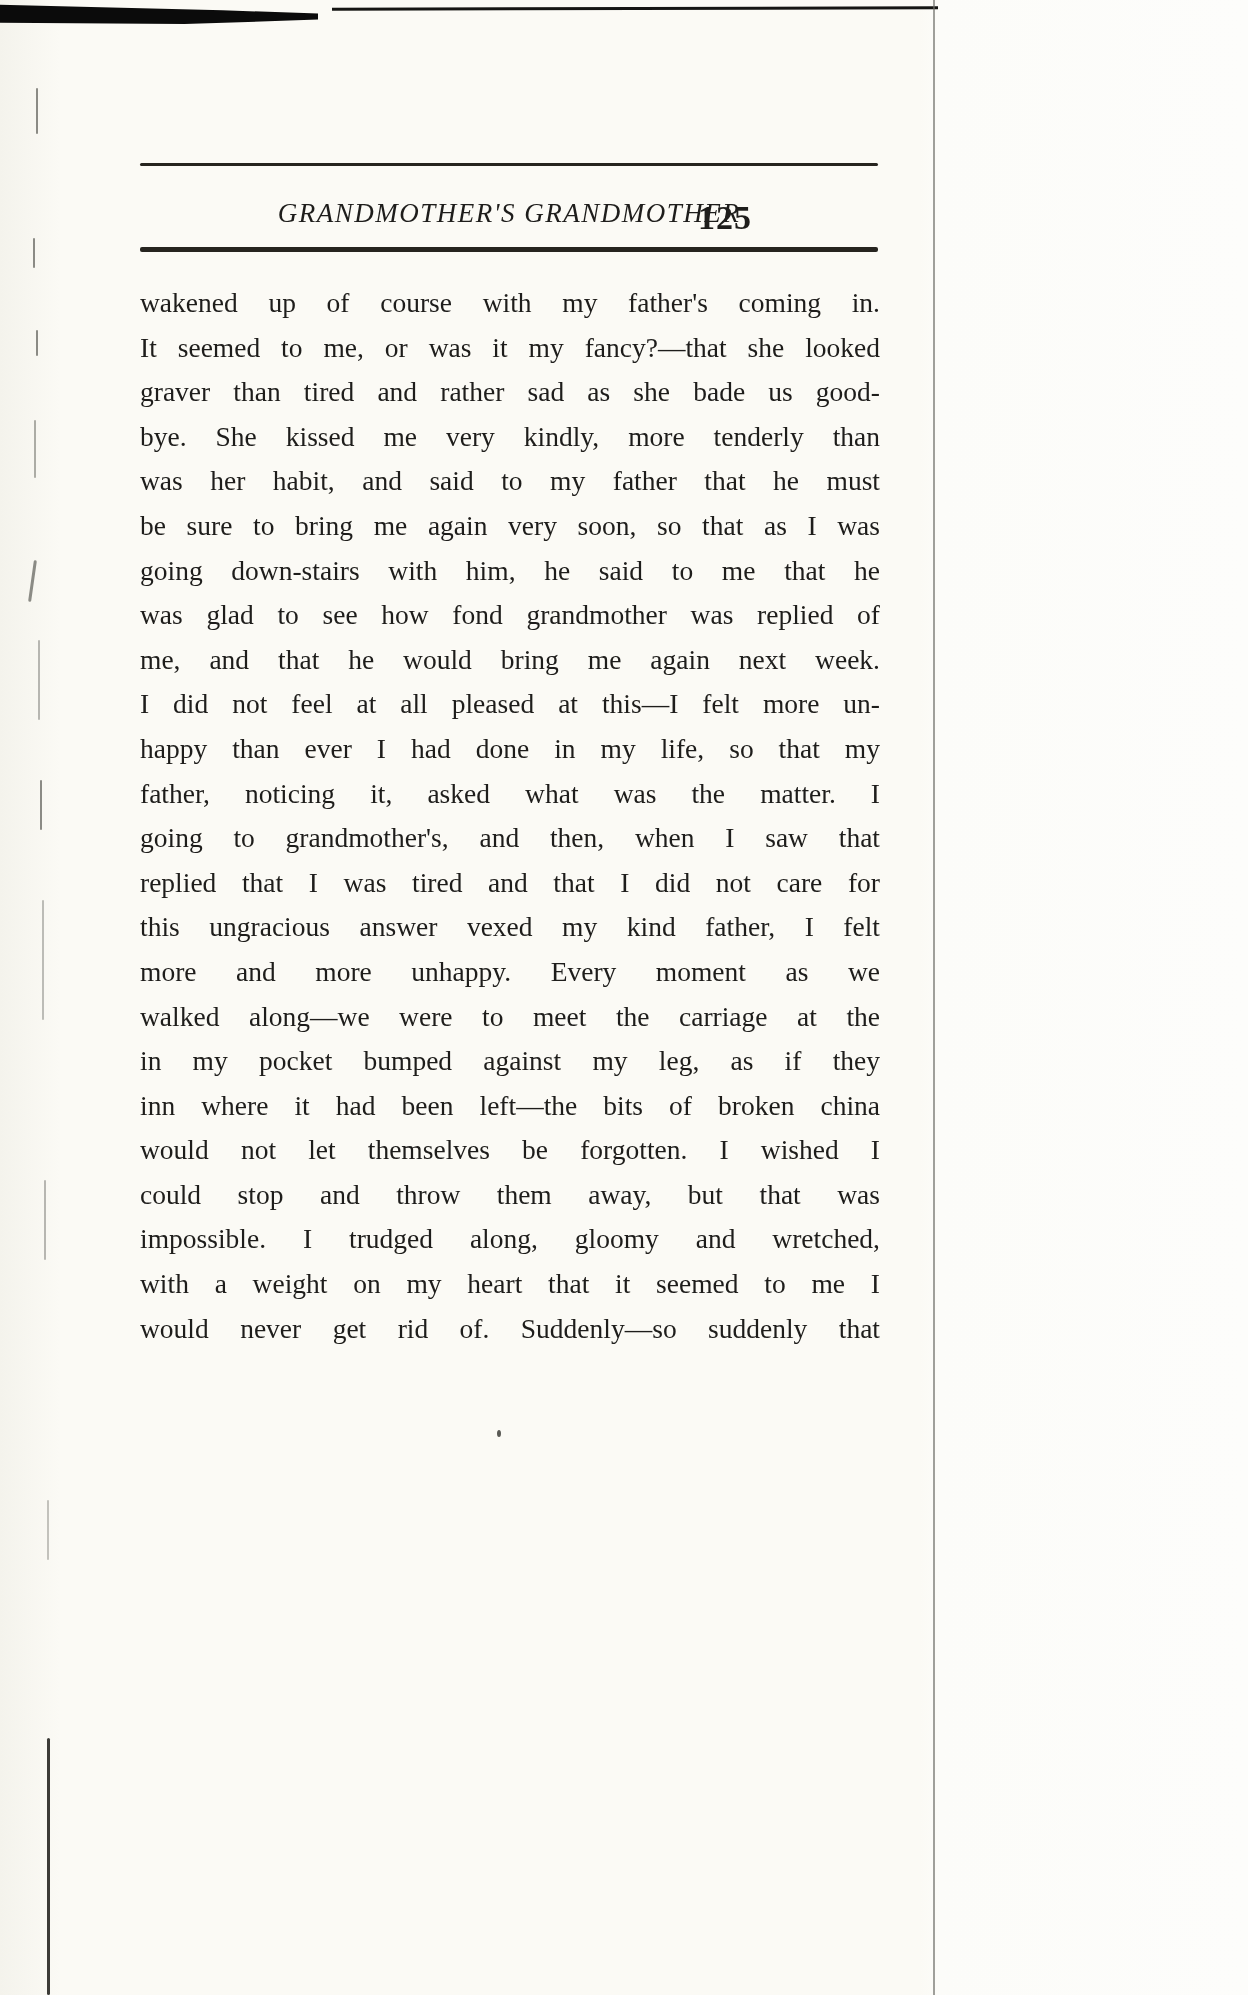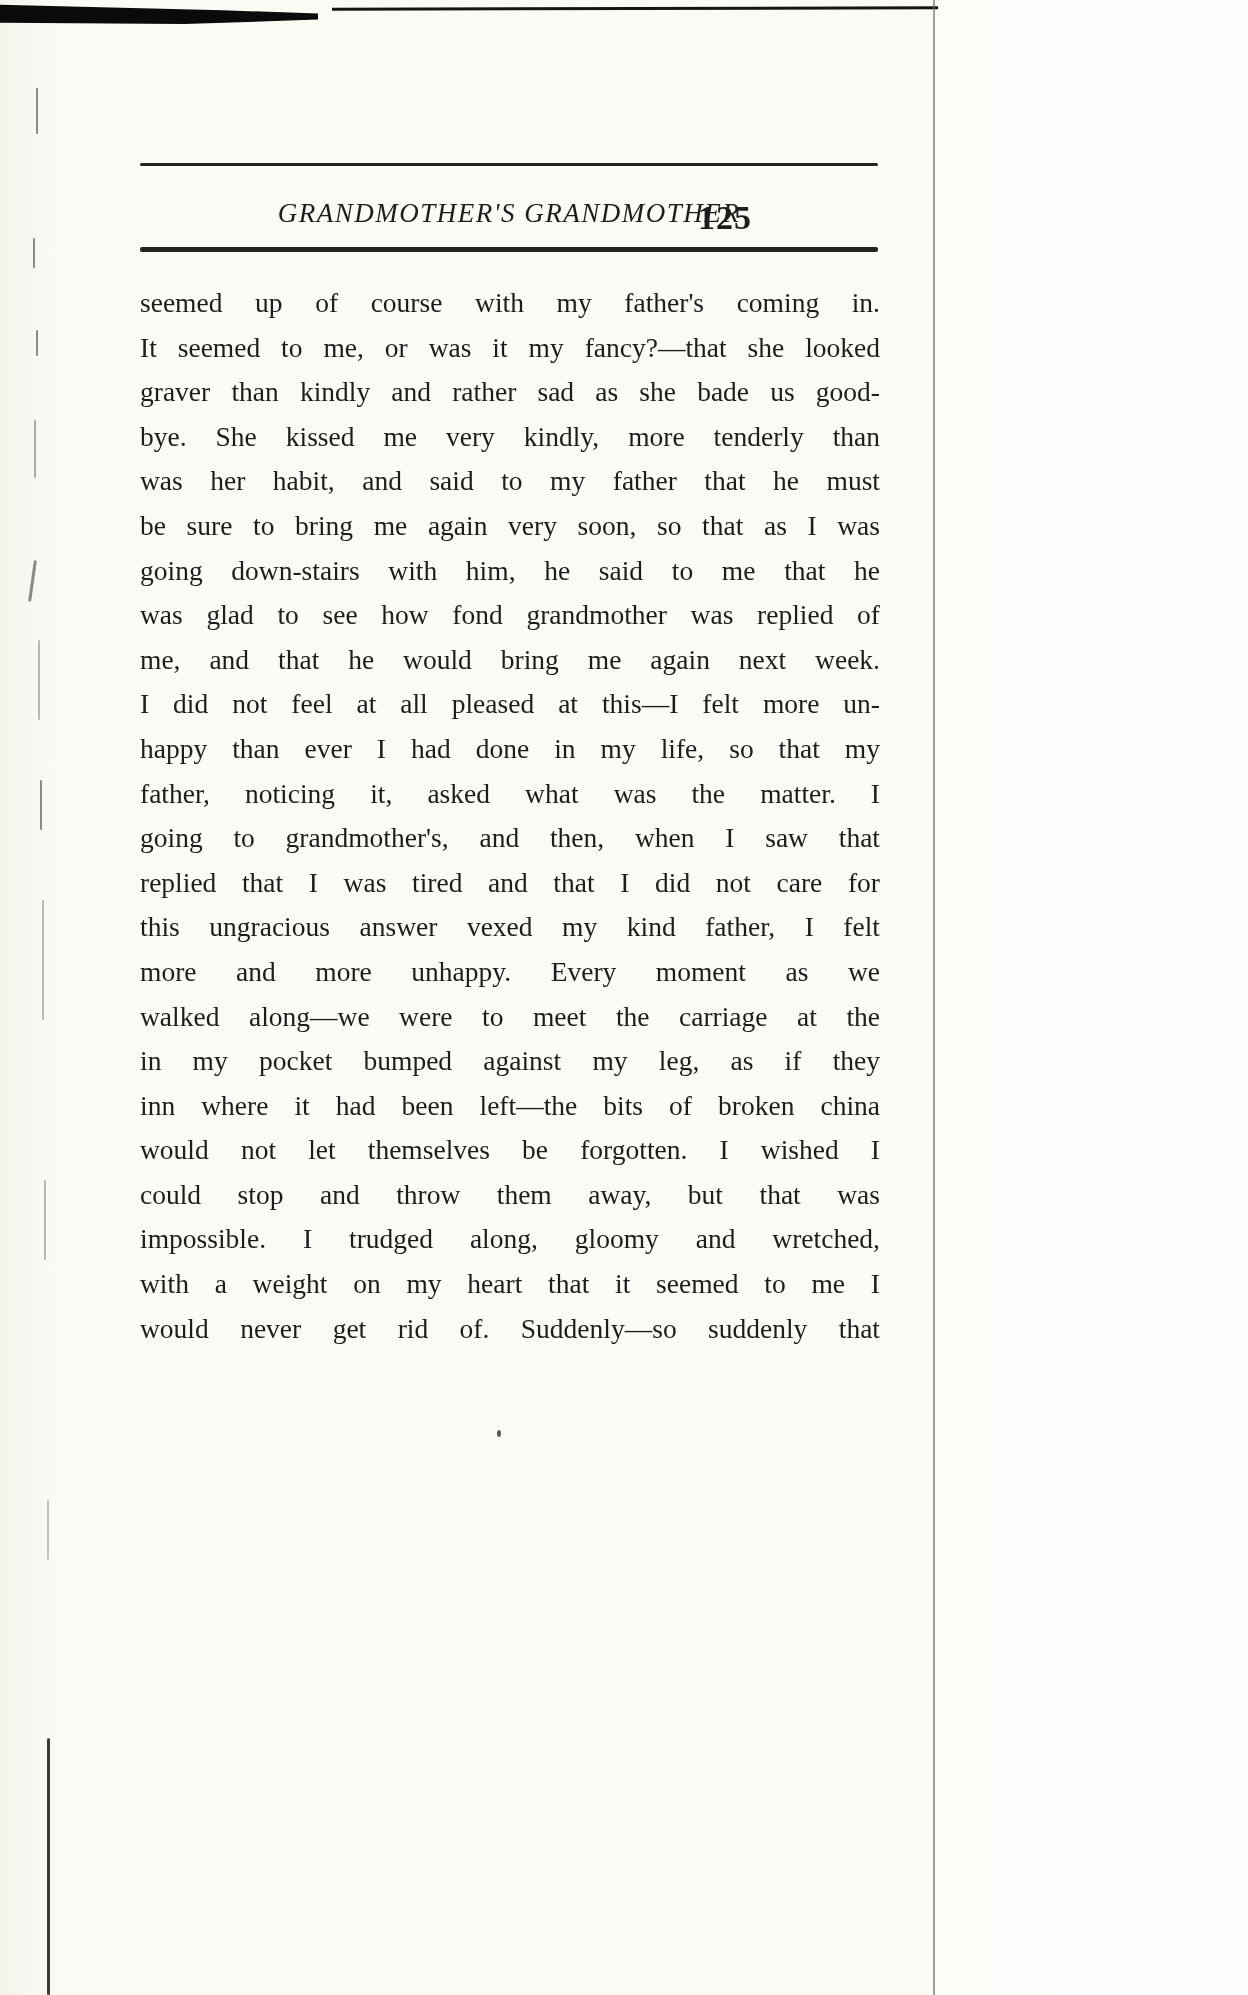--- a/index.html
+++ b/index.html
@@ -99,23 +99,23 @@
   <div class="speck"></div>
 
   <div class="rule rule-top"></div>
   <div class="header-row">
     <span class="header-title">GRANDMOTHER'S GRANDMOTHER</span>
     <span class="page-number">125</span>
   </div>
   <div class="rule rule-bottom"></div>
 
   <div class="body-text">
-    <div class="line">seemed up of course with my father's coming in.</div>
+    <div class="line">wakened up of course with my father's coming in.</div>
     <div class="line">It seemed to me, or was it my fancy?—that she looked</div>
-    <div class="line">graver than kindly and rather sad as she bade us good-</div>
+    <div class="line">graver than tired and rather sad as she bade us good-</div>
     <div class="line">bye.  She kissed me very kindly, more tenderly than</div>
     <div class="line">was her habit, and said to my father that he must</div>
     <div class="line">be sure to bring me again very soon, so that as I was</div>
     <div class="line">going down-stairs with him, he said to me that he</div>
     <div class="line">was glad to see how fond grandmother was replied of</div>
     <div class="line">me, and that he would bring me again next week.</div>
     <div class="line">I did not feel at all pleased at this—I felt more un-</div>
     <div class="line">happy than ever I had done in my life, so that my</div>
     <div class="line">father, noticing it, asked what was the matter.  I</div>
     <div class="line">going to grandmother's, and then, when I saw that</div>

